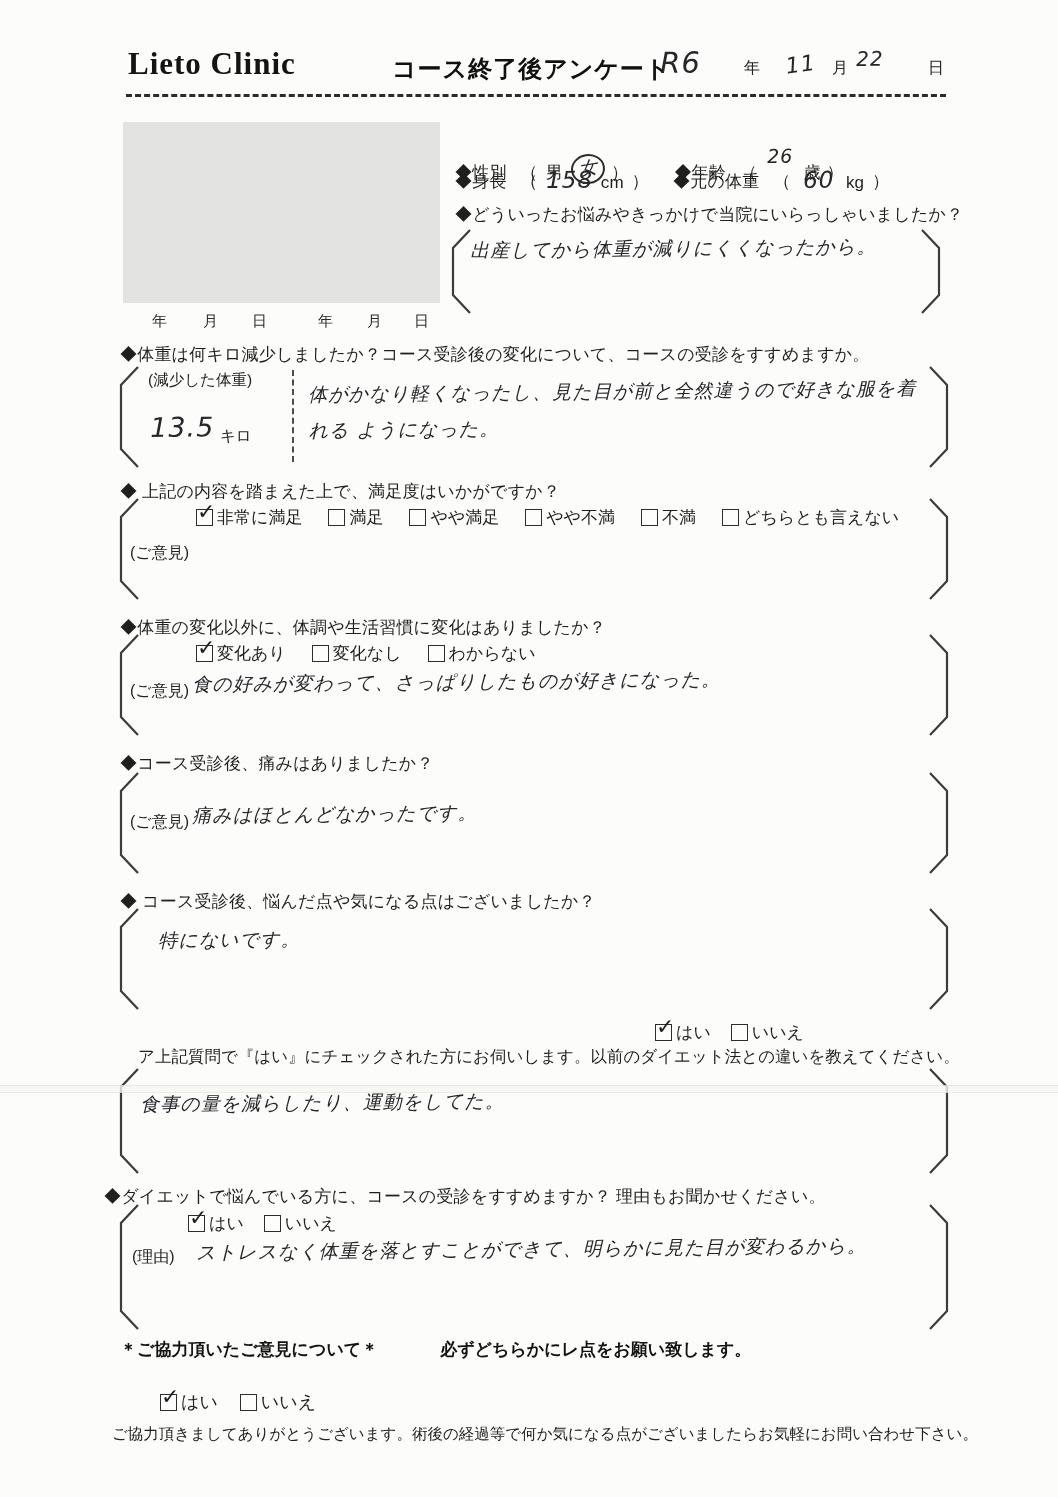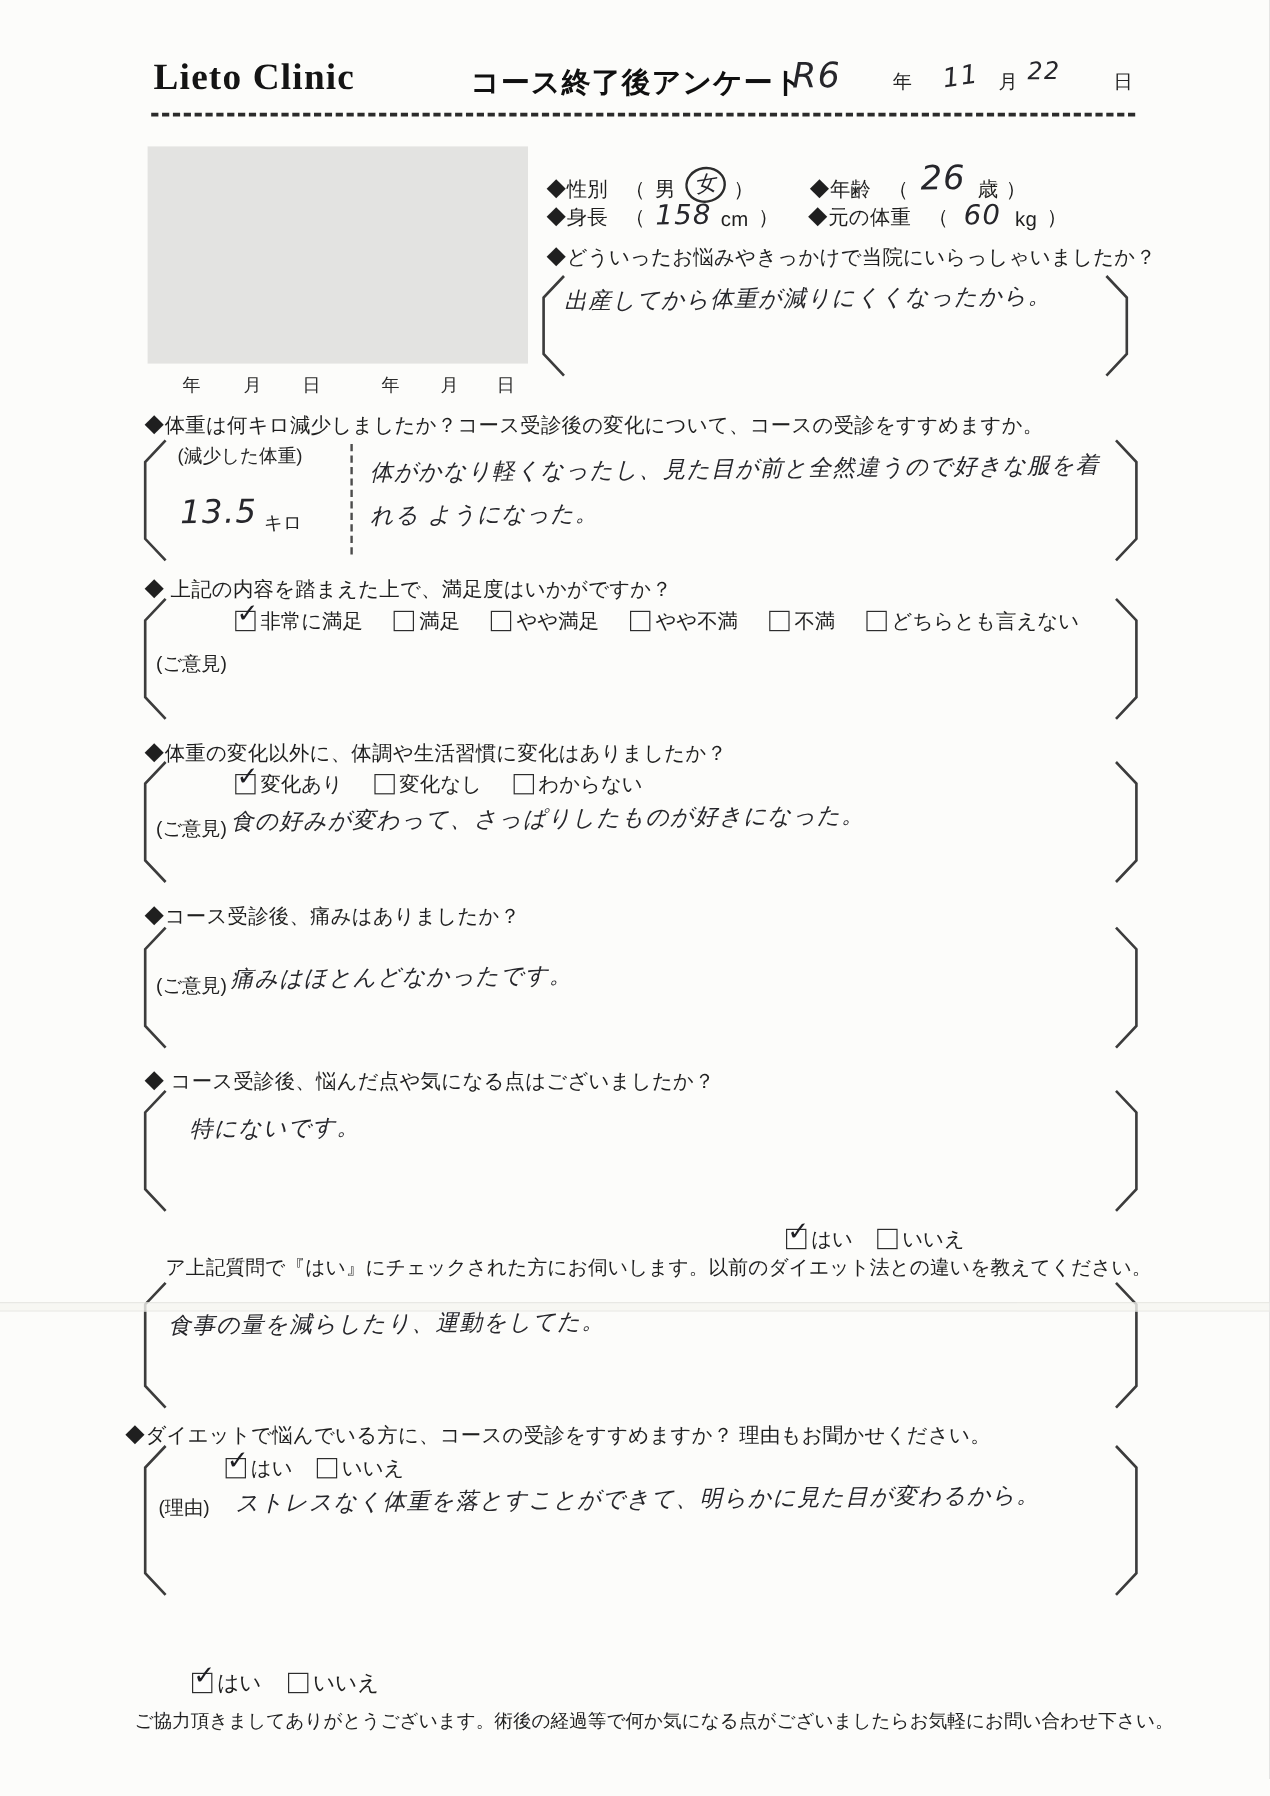--- a/index.html
+++ b/index.html
@@ -74,21 +74,21 @@
     <span>◆性別</span>
     <span class="gap"></span>
     <span>（</span>
     <span style="margin:0 8px;">男</span>
     <span class="circled" style="font-size:18px;">女</span>
     <span style="margin-left:6px;">）</span>
     <span class="bigsp"></span>
     <span>◆年齢</span>
     <span class="gap"></span>
     <span>（</span>
-    <span class="hw" style="font-size:28px;margin:4px 10px;">26</span>
+    <span class="hw" style="font-size:19px;margin:17px 10px;">26</span>
     <span>歳</span>
     <span style="margin-left:6px;">）</span>
   </div>
 
   <div class="abs flexrow q" style="left:455px;top:167px;">
     <span>◆身長</span>
     <span class="gap"></span>
     <span>（</span>
     <span class="hw" style="font-size:23px;margin:0 8px;">158</span>
     <span>cm</span>
@@ -243,20 +243,24 @@
         <span>はい</span>
       </span>
     <span class="opt">
         <span class="cb"></span>
         <span>いいえ</span>
       </span>
   </div>
   <div class="abs" style="left:132px;top:1247px;font-size:16px;">(理由)</div>
   <div class="abs hw" style="left:196px;top:1240px;font-size:19px;width:720px;">ストレスなく体重を落とすことができて、明らかに見た目が変わるから。</div>
 
+  <div class="abs flexrow" style="left:120px;top:1338px;">
+    <span style="font-weight:bold;font-size:17px;color:#121212;">＊ご協力頂いたご意見について＊</span>
+    <span style="font-weight:bold;font-size:17px;color:#121212;margin-left:62px;">必ずどちらかにレ点をお願い致します。</span>
+  </div>
   <div class="abs optrow" style="left:160px;top:1390px;font-size:18px;">
     <span class="opt" style="margin-right:22px;">
         <span class="cb checked">
           <span class="tick">✓</span>
         </span>
         <span>はい</span>
       </span>
     <span class="opt">
         <span class="cb"></span>
         <span>いいえ</span>

